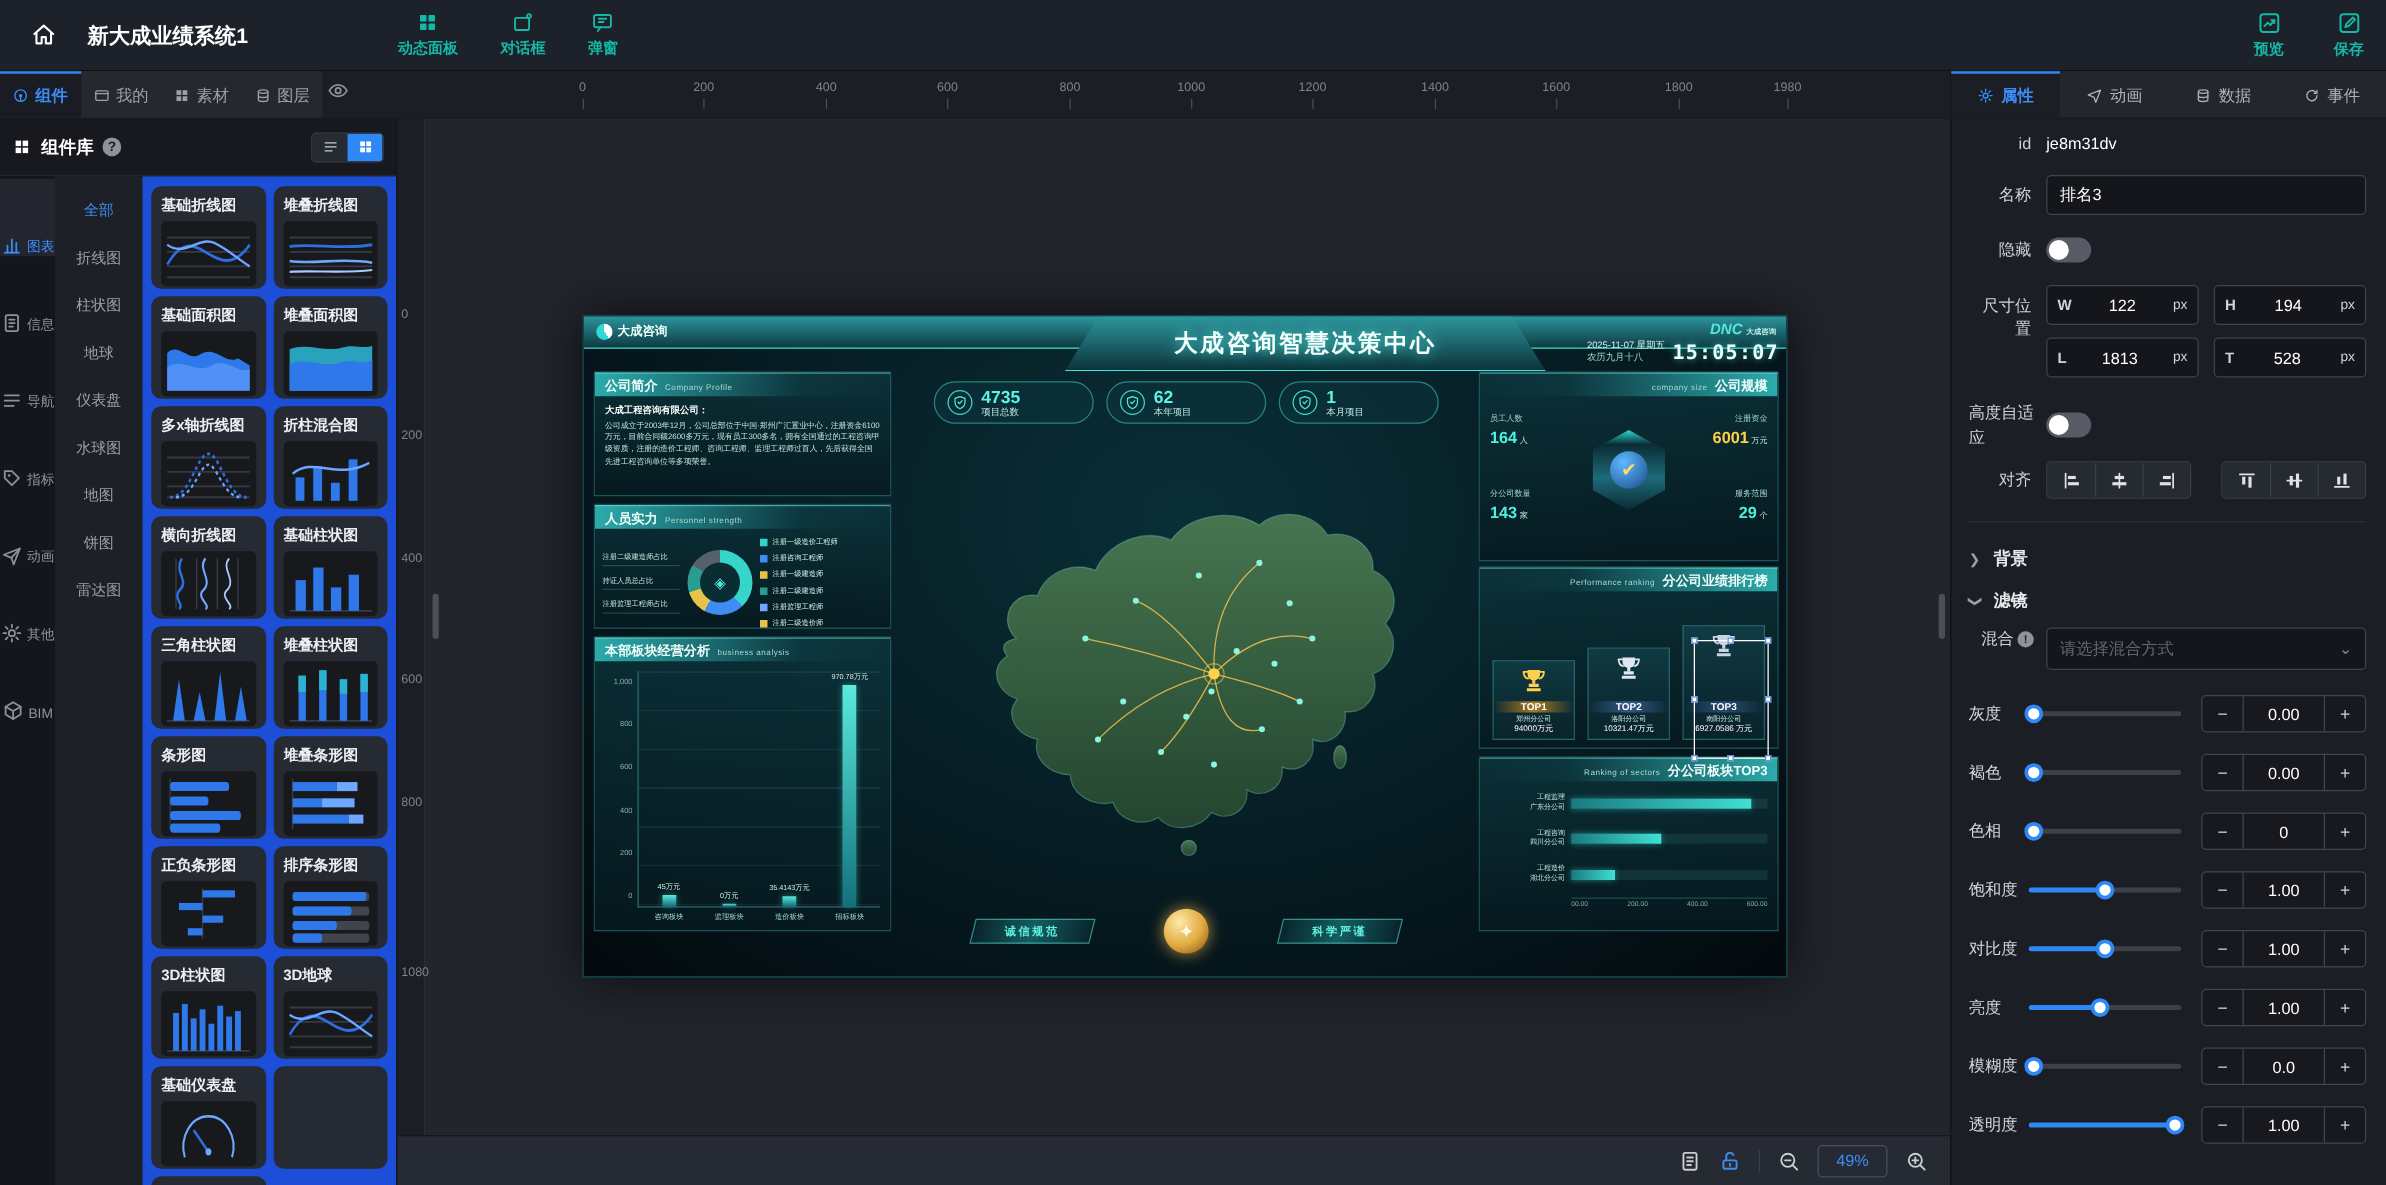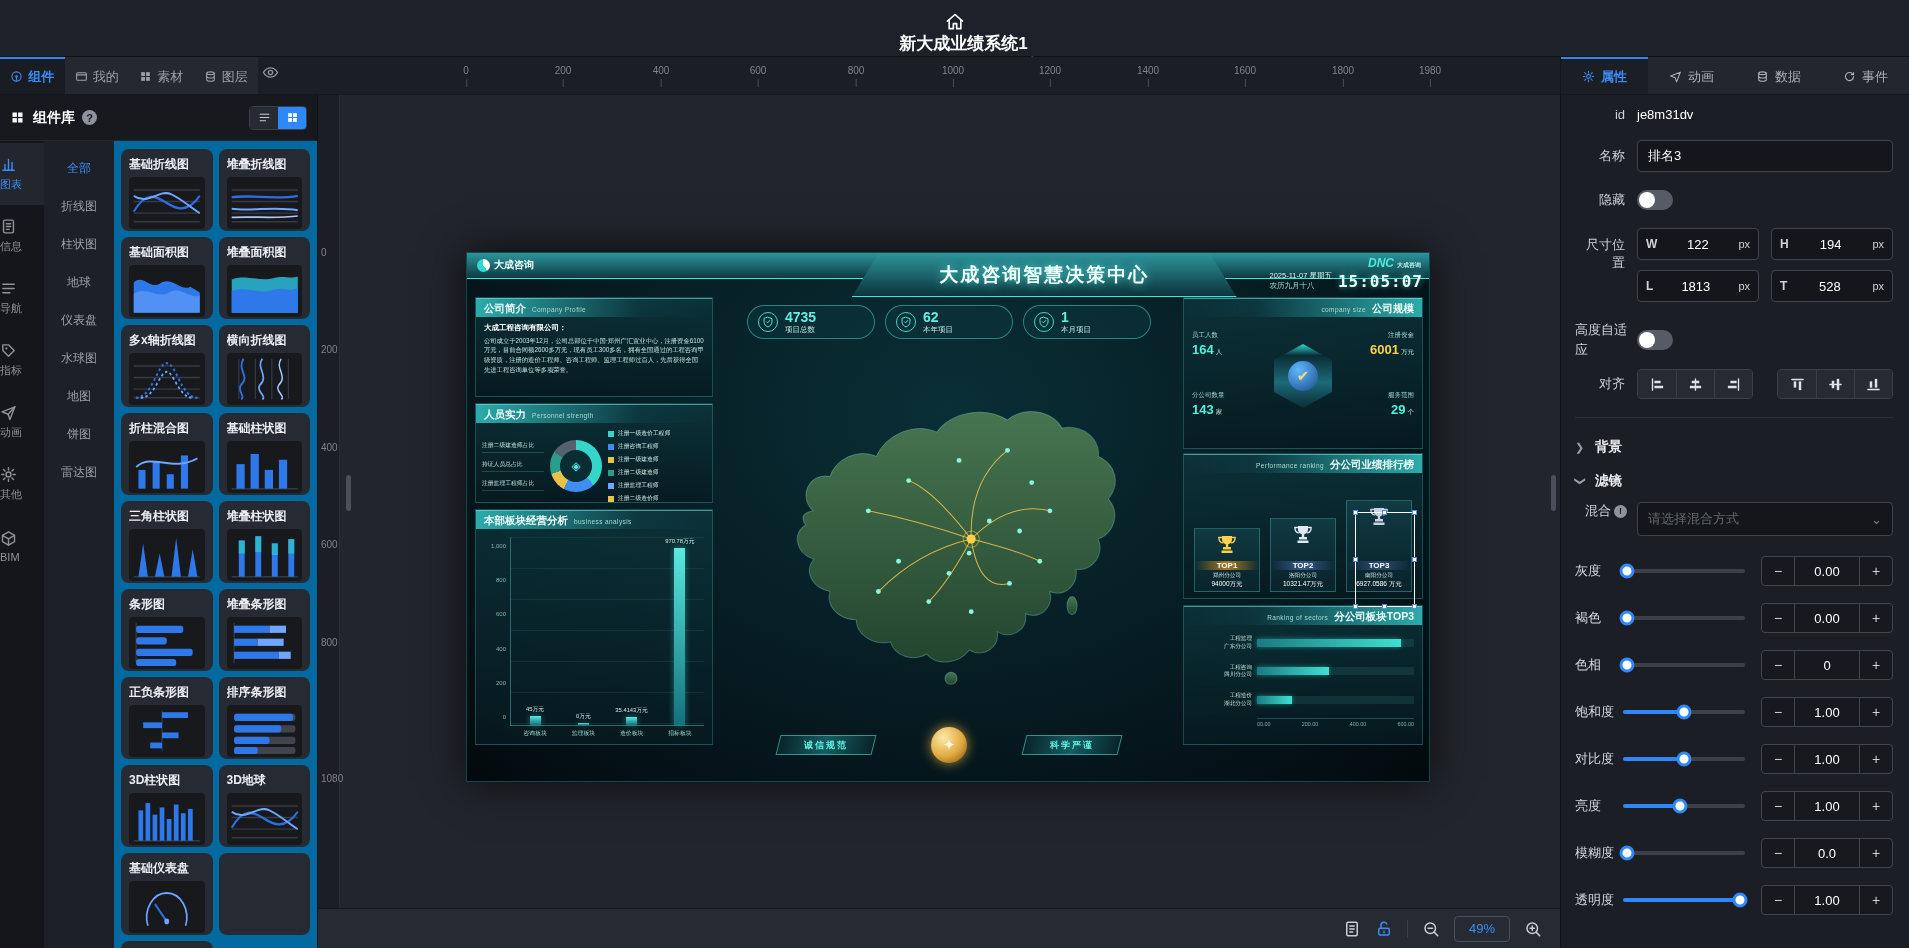--- a/index.html
+++ b/index.html
@@ -1,19 +1,19 @@
 <!DOCTYPE html>
 <html><head>
 <meta charset="utf-8">
 <style>
   *{box-sizing:border-box;margin:0;padding:0;font-family:"Liberation Sans","DejaVu Sans",sans-serif;}
   html,body{width:1909px;height:948px;overflow:hidden;background:#14161c;color:#e8eaee;}
   svg.ic{display:block;stroke:currentColor;fill:none;stroke-width:2;stroke-linecap:round;stroke-linejoin:round;}
   
-  .topbar{height:57px;background:#1d2129;display:flex;align-items:center;padding:12px 18px;border-bottom:1px solid #111;flex-direction:column;}
+  .topbar{height:57px;background:#1d2129;display:flex;align-items:center;padding:0 18px;border-bottom:1px solid #111;}
   .home-btn{width:34px;height:34px;display:flex;align-items:center;justify-content:center;color:#fff;cursor:pointer;}
   .tb-title{font-size:17px;font-weight:bold;color:#fff;margin-left:18px;}
   .tb-actions{display:flex;gap:34px;margin-left:120px;}
   .tb-action{display:flex;flex-direction:column;align-items:center;gap:3px;color:#14b8a6;cursor:pointer;}
   .tb-action .lab{font-size:12px;font-weight:bold;}
   .tb-right{margin-left:auto;display:flex;gap:40px;}
   
   .subrow{height:38px;display:flex;background:#25282f;border-bottom:1px solid #15171c;position:relative;}
   .left-tabs{width:258px;display:flex;background:#25282f;}
   .ltab{flex:1;display:flex;align-items:center;justify-content:center;gap:5px;font-size:13px;color:#9aa0aa;cursor:pointer;border-top:2px solid transparent;}
@@ -35,26 +35,26 @@
   
   .left-panel{width:318px;background:#17191f;display:flex;flex-direction:column;border-right:1px solid #101216;}
   .lib-header{height:46px;display:flex;align-items:center;padding:0 10px;background:#17191f;border-bottom:1px solid #23262d;}
   .lib-header .t{font-size:14px;font-weight:bold;color:#fff;margin-left:8px;}
   .help-dot{width:15px;height:15px;border-radius:50%;background:#8d929c;color:#17191f;font-size:11px;font-weight:bold;display:flex;align-items:center;justify-content:center;margin-left:7px;}
   .view-toggle{margin-left:auto;display:flex;border-radius:4px;overflow:hidden;border:1px solid #3a3f49;}
   .vt-btn{width:28px;height:22px;display:flex;align-items:center;justify-content:center;background:#262a32;color:#c9cdd4;cursor:pointer;}
   .vt-btn.active{background:#2f88f8;color:#fff;}
   .lib-body{flex:1;display:flex;overflow:hidden;}
   .groups{width:44px;background:#14161b;display:flex;flex-direction:column;padding-top:2px;}
-  .group-item{height:62px;display:flex;flex-direction:column;align-items:flex-start;justify-content:center;gap:4px;color:#8d929c;font-size:11px;cursor:pointer;}
+  .group-item{height:62px;display:flex;flex-direction:row;align-items:flex-end;justify-content:center;gap:4px;color:#8d929c;font-size:11px;cursor:pointer;}
   .group-item.active{background:#23262e;color:#3b8cf8;}
   .cats{width:70px;background:#1d2026;display:flex;flex-direction:column;padding-top:8px;}
   .cat-item{height:38px;display:flex;align-items:center;justify-content:center;font-size:12px;color:#9aa0aa;cursor:pointer;}
   .cat-item.active{color:#3b8cf8;}
-  .cards{flex:1;padding:8px 7px;display:grid;grid-template-columns:1fr 1fr;gap:6px;align-content:start;overflow:hidden;background:#0369a1;}
+  .cards{flex:1;padding:8px 7px;display:grid;grid-template-columns:1fr 1fr;gap:6px;align-content:start;overflow:hidden;background:#1d4ed8;}
   .card{height:82px;background:#262a33;border-radius:8px;padding:5px 8px;cursor:pointer;}
   .card .ct{font-size:12px;color:#eceef2;font-weight:bold;margin:2px 0 4px;white-space:nowrap;overflow:hidden;}
   .card .thumb{width:100%;height:52px;background:#17191d;border-radius:4px;display:block;}
   
   .canvas{flex:1;position:relative;background:#22252c;overflow:hidden;}
   .vruler{position:absolute;left:0;top:0;width:22px;bottom:40px;background:#1b1e24;border-right:1px solid #2a2e36;font-size:10px;color:#7e838d;z-index:3;}
   .vruler b{position:absolute;left:3px;transform:translateY(-50%);font-weight:normal;}
   .vruler b:nth-of-type(1){top:157px}.vruler b:nth-of-type(2){top:254px}.vruler b:nth-of-type(3){top:352px}
   .vruler b:nth-of-type(4){top:449px}.vruler b:nth-of-type(5){top:547px}.vruler b:nth-of-type(6){top:683px}
   .scroll-thumb{position:absolute;width:5px;height:36px;border-radius:3px;background:#4a4f59;z-index:4;}
@@ -776,30 +776,30 @@
 
           <div class="card">
             <div class="ct">多x轴折线图</div>
             <svg class="thumb" viewBox="0 0 64 36" preserveAspectRatio="none">
               <use href="#t-multix"></use>
             </svg>
           </div>
 
 
           <div class="card">
+            <div class="ct">折柱混合图</div>
+            <svg class="thumb" viewBox="0 0 64 36" preserveAspectRatio="none">
+              <use href="#t-mix"></use>
+            </svg>
+          </div>
+
+          <div class="card">
             <div class="ct">横向折线图</div>
             <svg class="thumb" viewBox="0 0 64 36" preserveAspectRatio="none">
               <use href="#t-vline"></use>
-            </svg>
-          </div>
-
-          <div class="card">
-            <div class="ct">折柱混合图</div>
-            <svg class="thumb" viewBox="0 0 64 36" preserveAspectRatio="none">
-              <use href="#t-mix"></use>
             </svg>
           </div>
 
           <div class="card">
             <div class="ct">基础柱状图</div>
             <svg class="thumb" viewBox="0 0 64 36" preserveAspectRatio="none">
               <use href="#t-bar"></use>
             </svg>
           </div>
 

